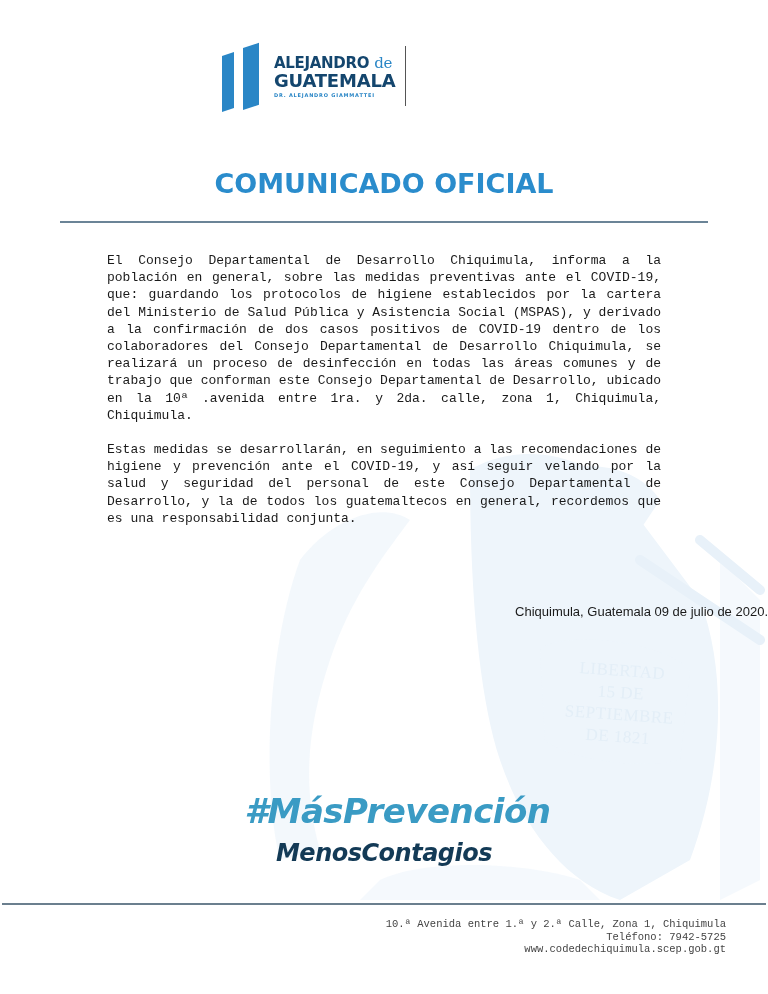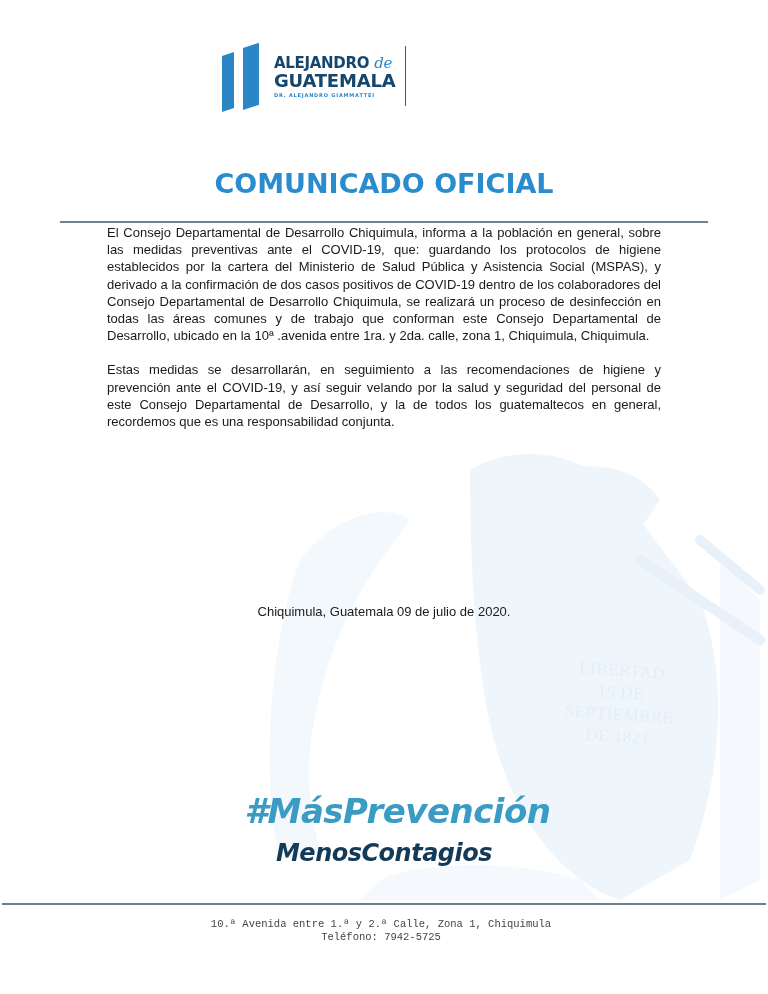--- a/index.html
+++ b/index.html
@@ -12,48 +12,48 @@
       font-family: "Liberation Serif", serif; font-size: 17px; line-height: 22px; color: #e3eef7; transform: rotate(4deg); letter-spacing: 0.5px; }
 
     
     .header { position: absolute; top: 40px; left: 220px; height: 72px; display: flex; align-items: center; z-index: 1; }
     .logo-mark { width: 44px; height: 72px; position: relative; }
     .logo-bar { position: absolute; background: #2a86c6; }
     .logo-bar.b1 { left: 2px; top: 16px; width: 12px; height: 56px; transform: skewY(-18deg); transform-origin: left bottom; }
     .logo-bar.b2 { left: 23px; top: 8px; width: 16px; height: 62px; transform: skewY(-18deg); transform-origin: left bottom; }
     .gov-text { margin-left: 10px; display: flex; flex-direction: column; }
     .gov-line1 { font-family: "DejaVu Sans", sans-serif; font-weight: bold; font-size: 15px; color: #14466e; letter-spacing: -0.3px; line-height: 16px; }
-    .gov-line1 .de { font-family: "DejaVu Serif", serif; font-style: italic; font-weight: normal; color: #2a86c6; font-size: 15px; }
+    .gov-line1 .de { font-family: "DejaVu Serif", serif; font-weight: normal; color: #2a86c6; font-size: 15px; }
     .gov-line2 { font-family: "DejaVu Sans", sans-serif; font-weight: bold; font-size: 18px; color: #14466e; letter-spacing: -0.2px; line-height: 19px; text-align: right; }
     .gov-line3 { font-family: "DejaVu Sans", sans-serif; font-weight: bold; font-size: 5px; color: #2a86c6; letter-spacing: 0.8px; margin-top: 2px; }
     .header-divider { width: 1px; height: 60px; background: #555; margin: 0 10px 0 10px; }
     .council { font-family: "Liberation Mono", monospace; font-size: 10px; line-height: 13px; color: #444; }
 
     
     .title { position: absolute; top: 168px; left: 0; width: 768px; text-align: center; z-index: 1;
       font-family: "DejaVu Sans", sans-serif; font-weight: bold; font-size: 27px; color: #2a8ccc; letter-spacing: 0px; }
     .title-rule { position: absolute; top: 221px; left: 60px; width: 648px; height: 2px; background: #6b8497; z-index: 1; }
 
     
-    .body { position: absolute; top: 224px; left: 107px; width: 554px; z-index: 1;
-      font-family: Liberation Sans, sans-serif; font-size: 13px; line-height: 17.2px; color: #1a1a1a; text-align: justify; }
+    .body { position: absolute; top: 252px; left: 107px; width: 554px; z-index: 1;
+      font-family: Liberation Mono, monospace; font-size: 13px; line-height: 17.2px; color: #1a1a1a; text-align: justify; }
     .body p { margin-bottom: 17px; }
 
-    .signoff { position: absolute; top: 604px; left: 0; width: 768px; text-align: center; z-index: 1;
+    .signoff { position: absolute; top: 604px; left: 0; width: 768px; text-align: right; z-index: 1;
       font-size: 13px; color: #1a1a1a; }
 
     
     .hashtag { position: absolute; top: 790px; left: 0; width: 768px; text-align: center; z-index: 1;
       font-family: "DejaVu Sans", sans-serif; font-weight: bold; font-style: italic; }
     .hash1 { font-size: 34px; color: #3a9bc4; line-height: 42px; letter-spacing: -0.5px; padding-left: 27px; }
     .hash2 { font-size: 24px; color: #133a56; line-height: 42px; letter-spacing: -0.5px; }
 
     
     .footer-rule { position: absolute; top: 903px; left: 2px; width: 764px; height: 2px; background: #6b7f8e; z-index: 1; }
-    .footer { position: absolute; top: 918px; left: 18px; width: 726px; text-align: center; z-index: 1;
+    .footer { position: absolute; top: 918px; left: 0; width: 726px; text-align: right; z-index: 1;
       font-family: "Liberation Mono", monospace; font-size: 10.5px; line-height: 12.5px; color: #444; }
   </style>
 </head>
 <body>
 
 <div class="watermark">
   <svg width="768" height="994" viewBox="0 0 768 994">
     <g fill="#eef5fb">
       <path d="M470 470 C520 440, 600 450, 640 520 L700 600 C730 680, 720 780, 690 860 L620 900 C560 880, 520 820, 500 760 C480 700, 470 600, 470 470 Z"></path>
       <path d="M300 560 C330 520, 380 500, 410 520 C380 560, 350 600, 330 660 C310 720, 300 780, 320 850 L280 860 C260 780, 270 640, 300 560 Z" opacity="0.7"></path>
@@ -100,13 +100,14 @@
 
 <div class="hashtag">
   <div class="hash1">#MásPrevención</div>
   <div class="hash2">MenosContagios</div>
 </div>
 
 <div class="footer-rule"></div>
 <div class="footer">
   <div>10.ª Avenida entre 1.ª y 2.ª Calle, Zona 1, Chiquimula</div>
   <div>Teléfono: 7942-5725</div>
+  <div>www.codedechiquimula.scep.gob.gt</div>
 </div>
 
 </body></html>

